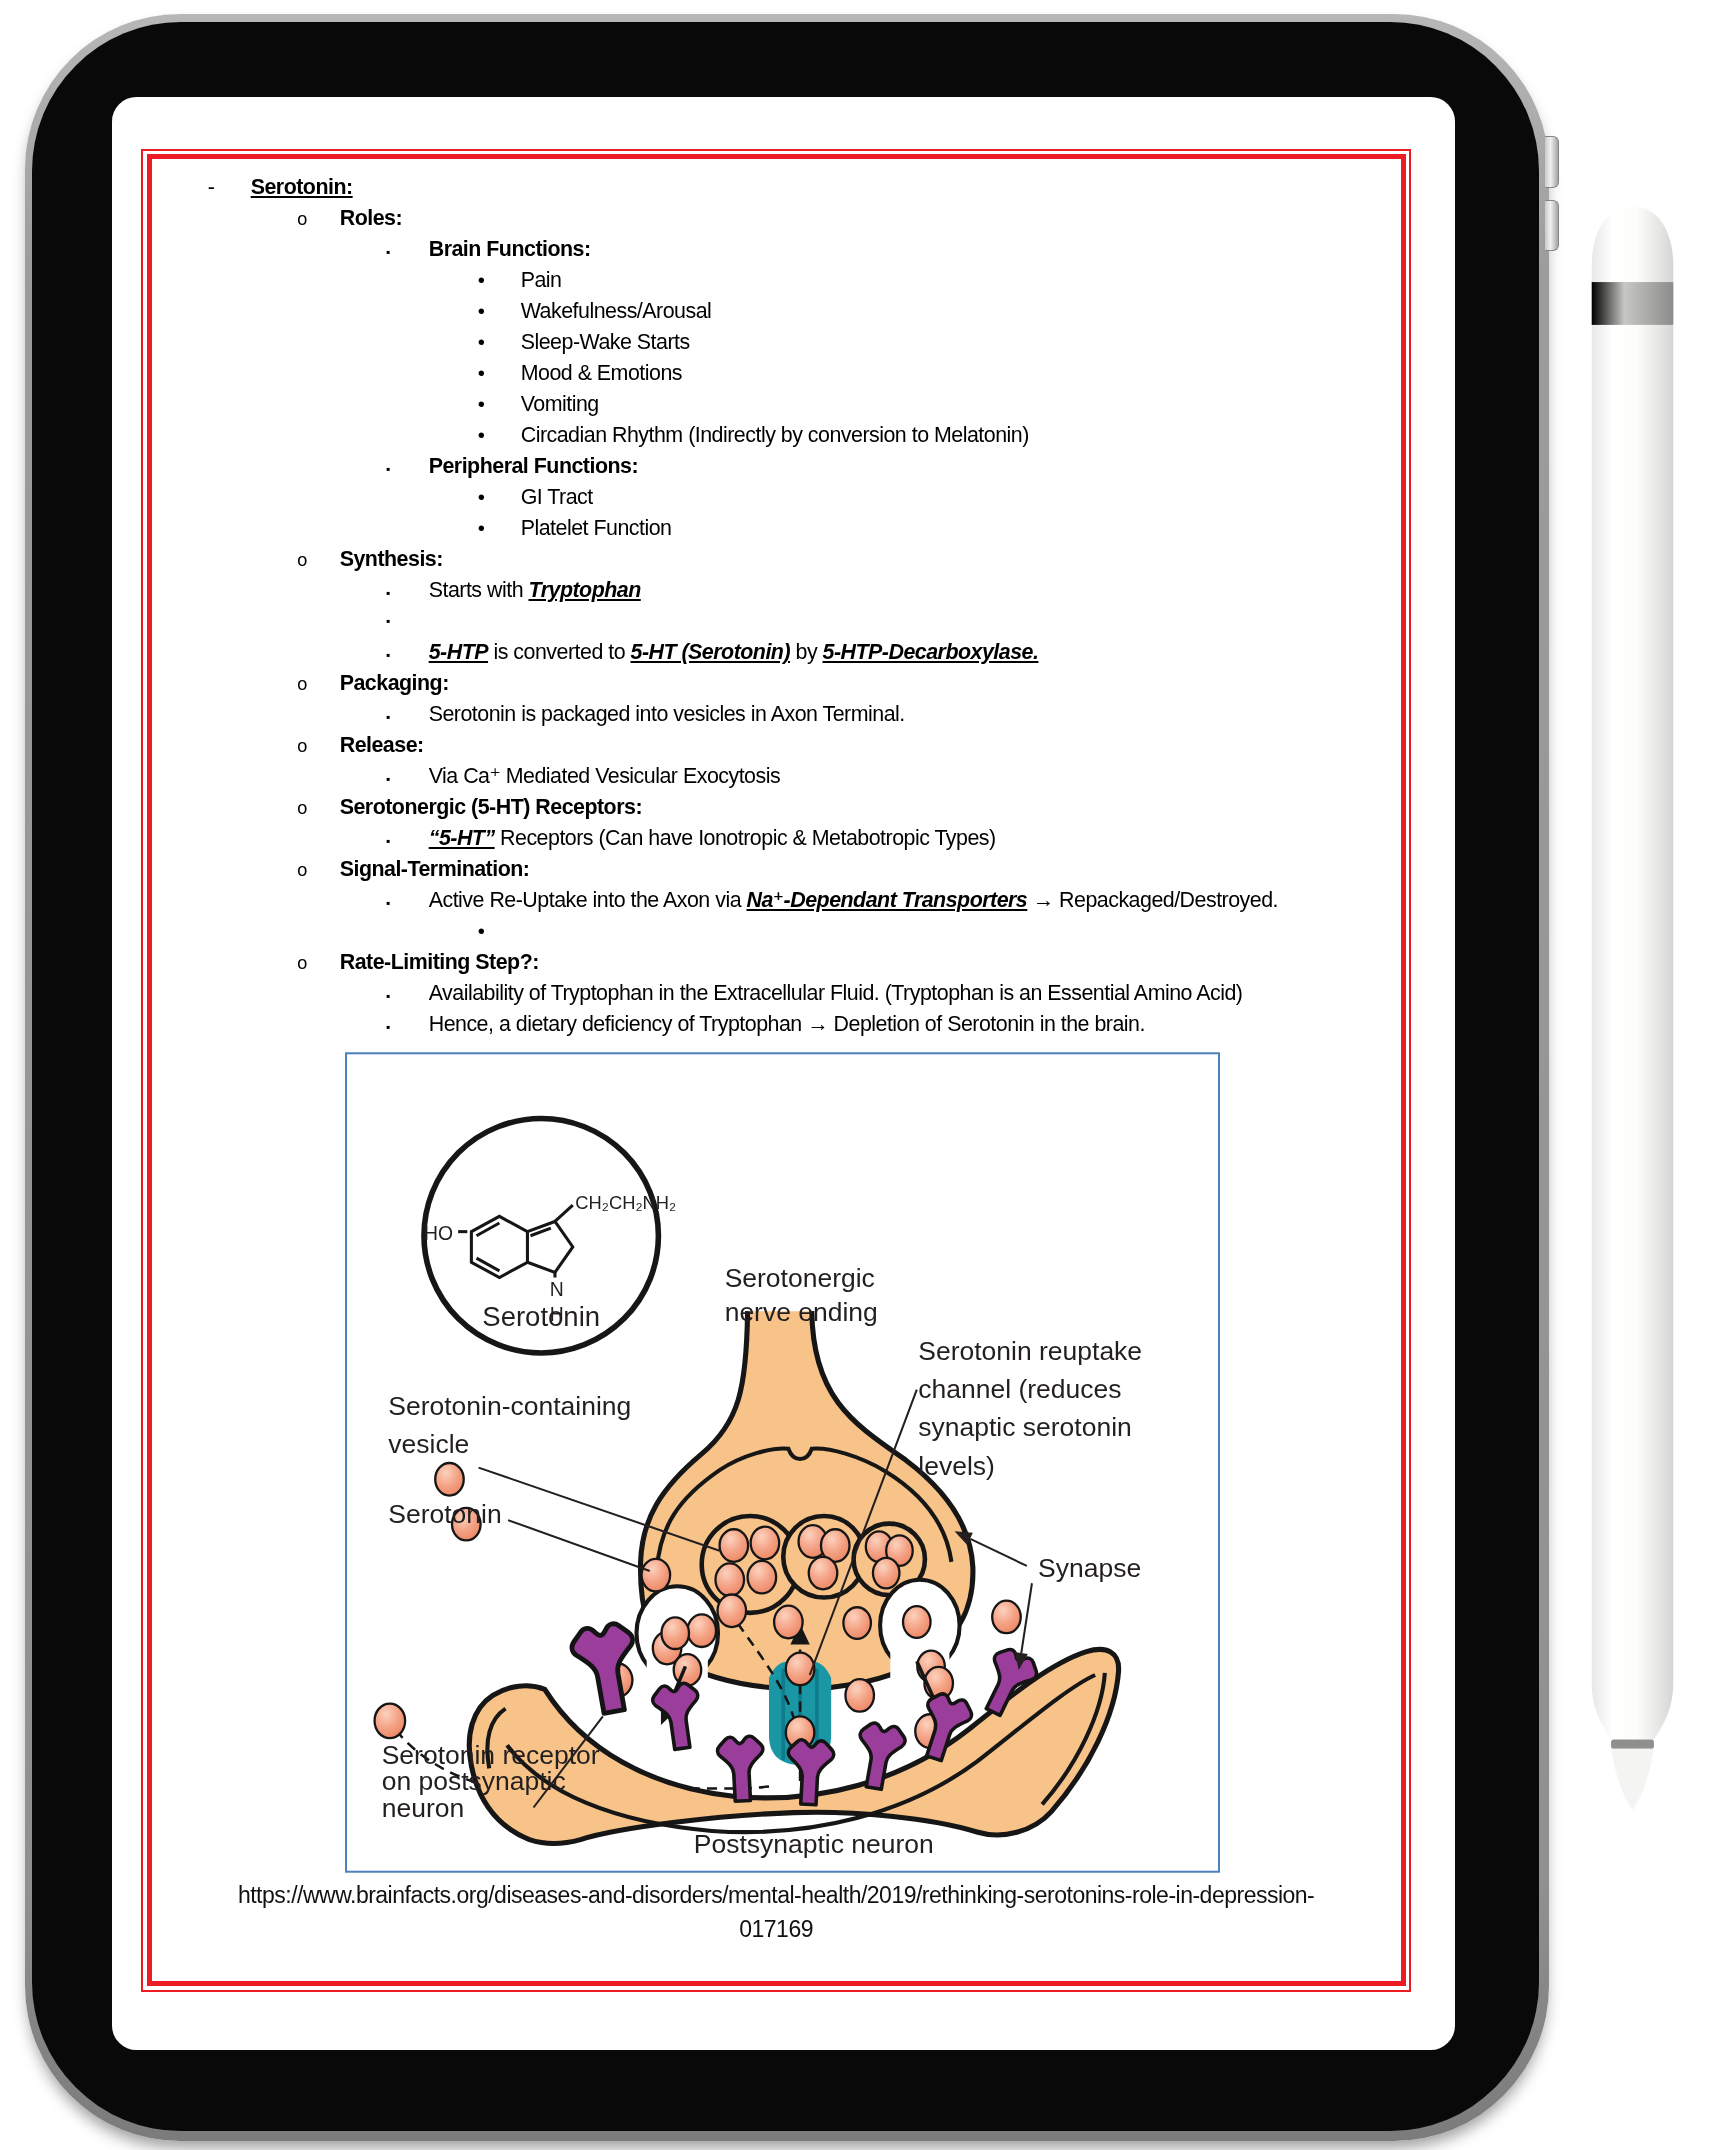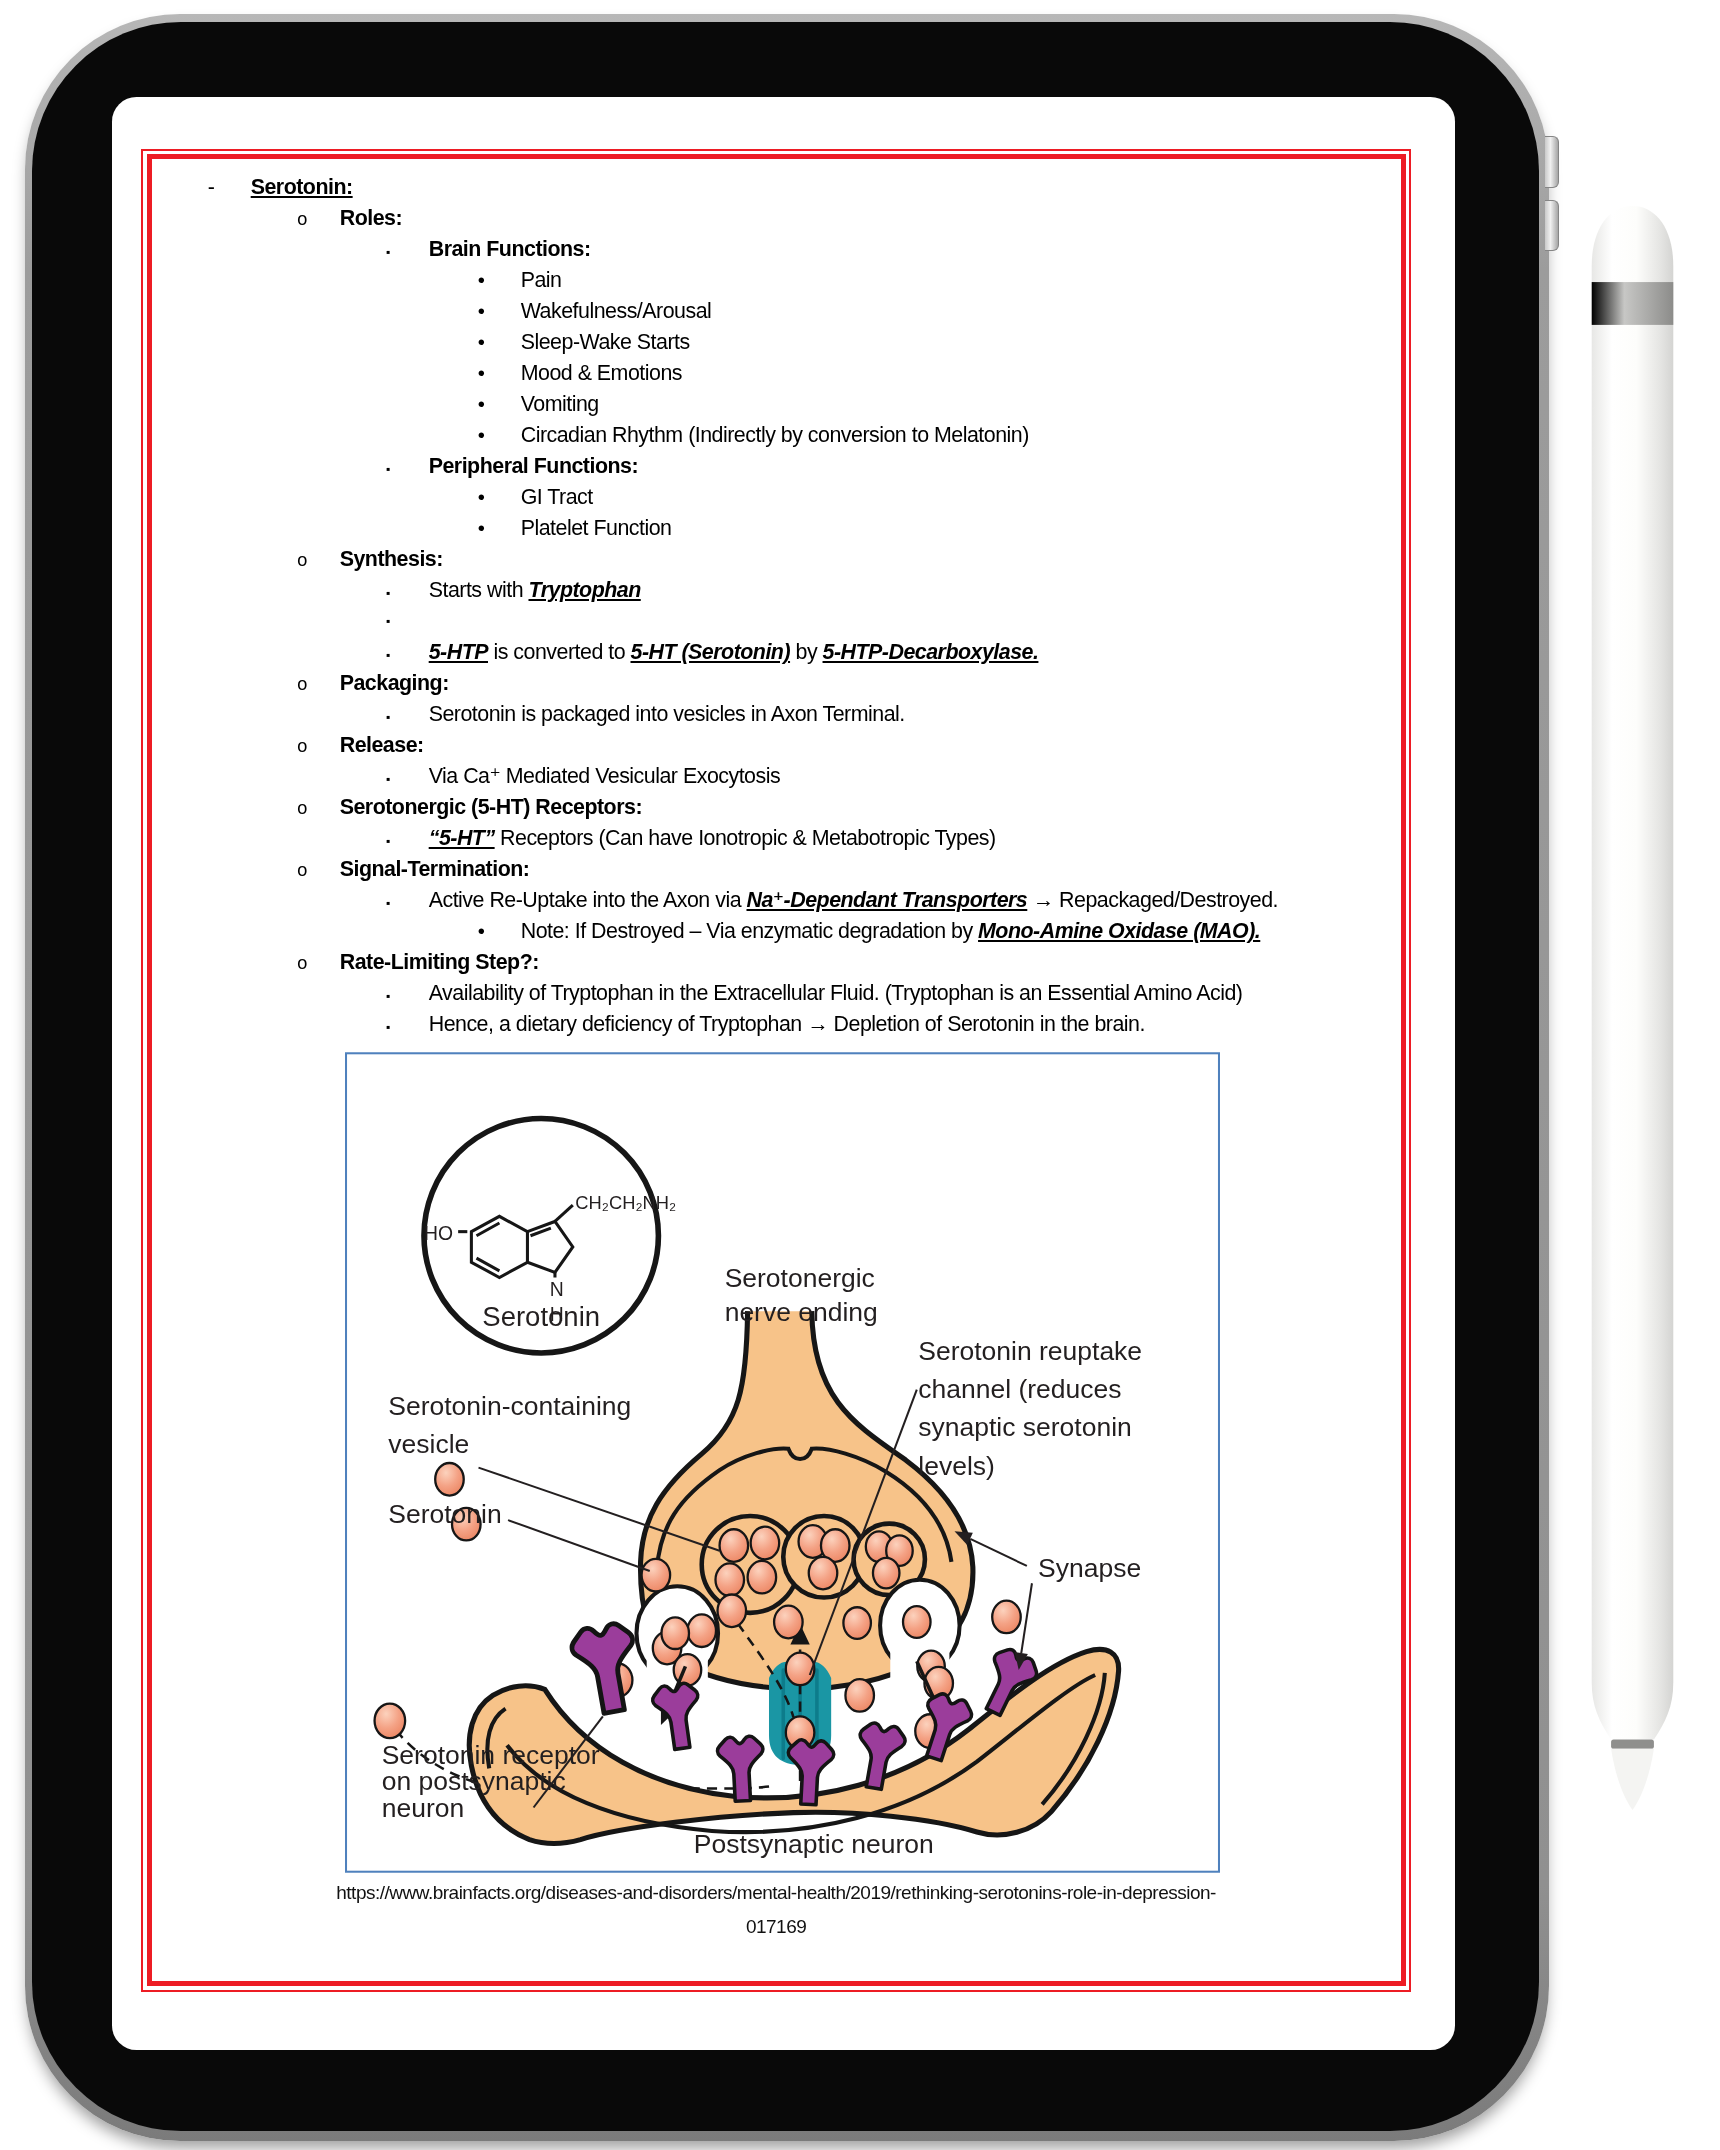--- a/index.html
+++ b/index.html
@@ -34,21 +34,21 @@
   .txt{letter-spacing:-0.5px;}
   .b{font-weight:700;}
   .i{font-style:italic;text-decoration:underline;}
   .u{text-decoration:underline;}
 
   
   .figure{position:absolute;left:193px;top:893px;}
   .figtext{font-family:"Liberation Sans","DejaVu Sans",sans-serif;fill:#231f20;}
 
   
-  .src{position:absolute;left:0;width:100%;text-align:center;font-size:19px;letter-spacing:-0.5px;color:#111;}
+  .src{position:absolute;left:0;width:100%;text-align:center;font-size:23px;letter-spacing:-0.5px;color:#111;}
   .src1{top:1723px;}
   .src2{top:1757px;}
 
   
   .pencil{position:absolute;left:1584px;top:200px;}
 </style>
 </head>
 <body>
 
 <div class="canvas">
@@ -150,21 +150,20 @@
                 <div class="row lvl1">
                   <span class="marker m1">o</span>
                   <span class="txt"><span class="b">Signal-Termination:</span></span>
                 </div>
                 <div class="row lvl2">
                   <span class="marker m2">▪</span>
                   <span class="txt"><span>Active Re-Uptake into the Axon via </span><span class="b i">Na⁺-Dependant Transporters</span><span> → Repackaged/Destroyed.</span></span>
                 </div>
                 <div class="row lvl3">
                   <span class="marker m3">•</span>
-                  <span class="txt"><span>Note: If Destroyed – Via enzymatic degradation by </span><span class="b i">Mono-Amine Oxidase (MAO).</span></span>
                 </div>
                 <div class="row lvl1">
                   <span class="marker m1">o</span>
                   <span class="txt"><span class="b">Rate-Limiting Step?:</span></span>
                 </div>
                 <div class="row lvl2">
                   <span class="marker m2">▪</span>
                   <span class="txt"><span>Availability of Tryptophan in the Extracellular Fluid. (Tryptophan is an Essential Amino Acid)</span></span>
                 </div>
                 <div class="row lvl2">

